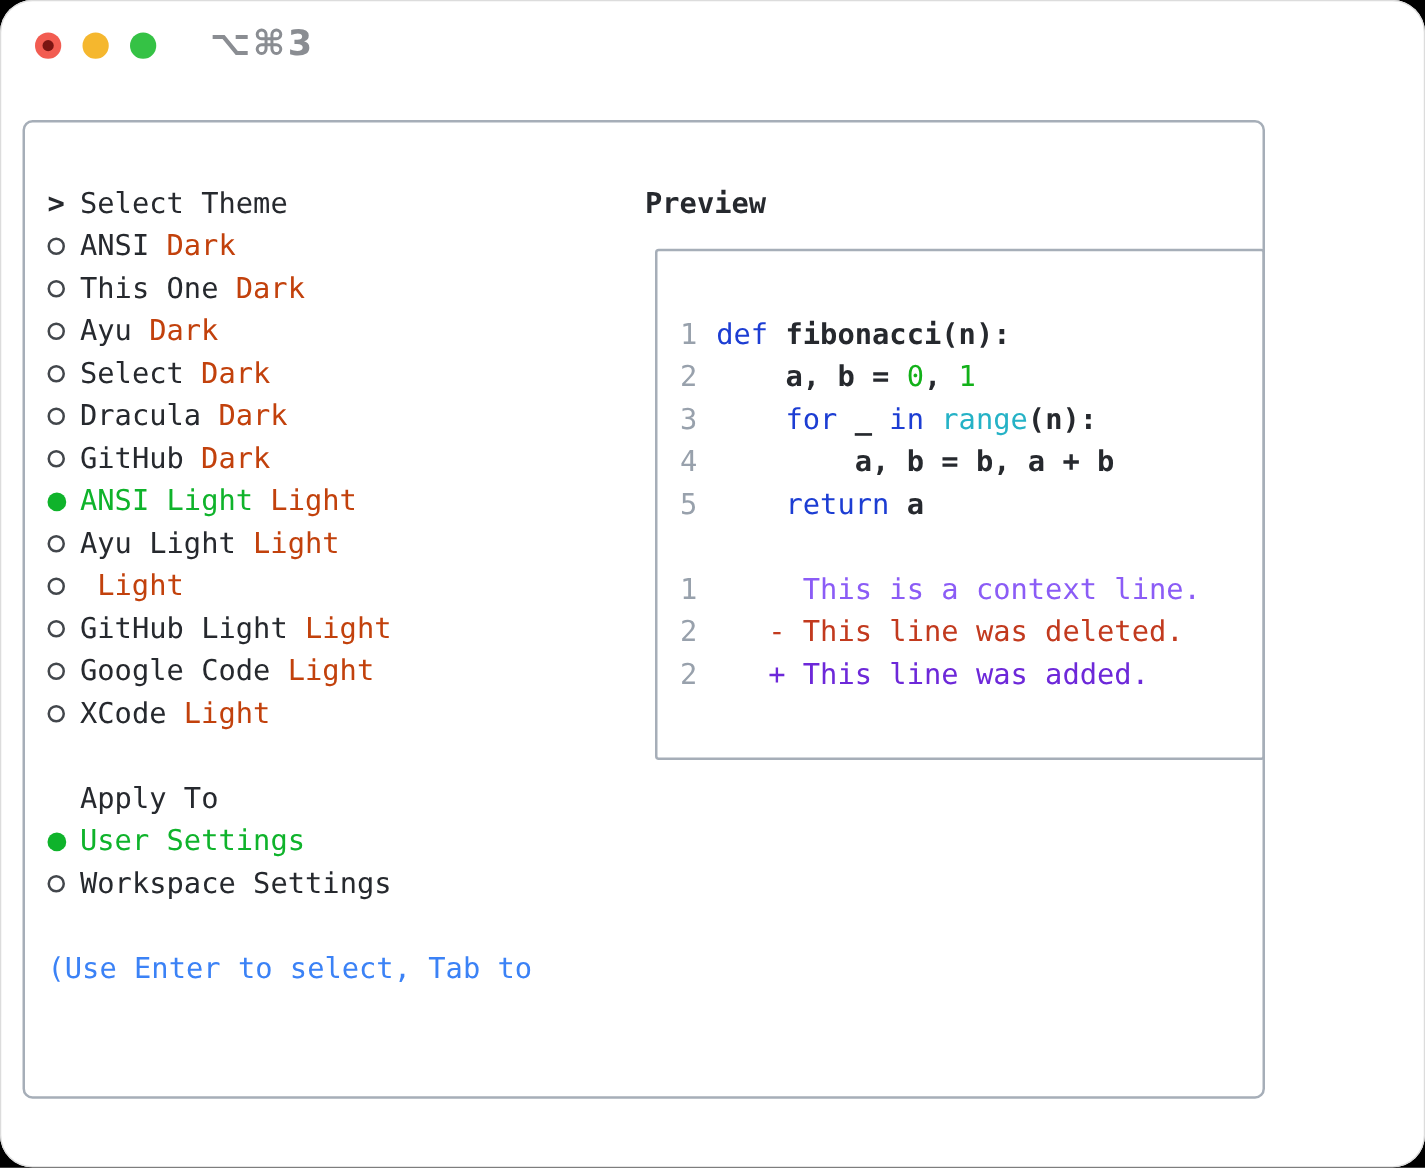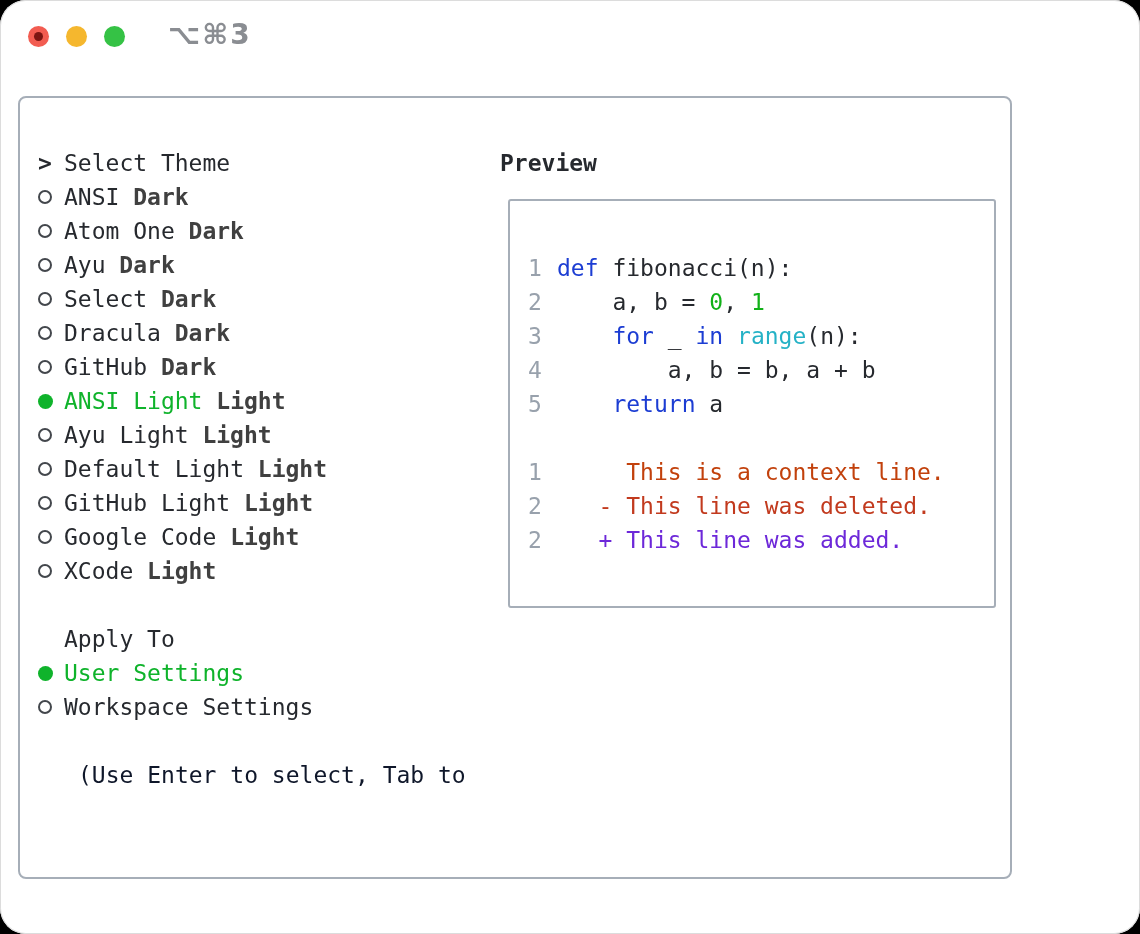--- a/index.html
+++ b/index.html
@@ -29,40 +29,40 @@
   
   .left{position:absolute;left:18px;top:48px;font-size:23px;line-height:34px;}
   .row{display:flex;align-items:center;height:34px;white-space:pre;}
   .marker{width:26px;flex:0 0 26px;display:flex;align-items:center;}
   .cursor{font-weight:700;color:#26292e;}
   .radio{width:14px;height:14px;border:2px solid #43474c;border-radius:50%;box-sizing:border-box;}
   .radio.sel{width:15px;height:15px;border:none;background:#0fb32b;}
   .hdr{font-weight:400;}
   .name{color:#26292e;}
   .row.selected .name{color:#0fb32b;}
-  .dim{color:#404040;font-weight:bold;}
+  .dim{color:#c2410c;}
   .variant{margin-left:13.8px;}
   .spacer{height:34px;}
-  .help{color:#0f172a;height:34px;line-height:34px;white-space:pre;margin-left:40px;}
-  
-  .right{position:absolute;left:480px;top:48px;}
+  .help{color:#3b82f6;height:34px;line-height:34px;white-space:pre;}
+  
+  .right{position:absolute;left:496px;top:48px;}
   .preview-title{font-size:23px;line-height:34px;font-weight:700;height:34px;}
   .preview-box{
     margin-left:8px;margin-top:19px;width:488px;height:409px;
     border:2px solid #a6aeb8;border-radius:3px;box-sizing:border-box;
     padding:50px 0 0 18px;overflow:hidden;
   }
   .pline{display:flex;height:34px;line-height:34px;font-size:23px;white-space:pre;}
   .lno{flex:0 0 14px;margin-right:15px;color:#98a1ac;}
   .code{white-space:pre;}
   .kw{color:#1c3dd3;}
   .num{color:#12b119;}
   .fn{color:#25b2c6;}
-  .plain{color:#26292e;}
-  .ctx{color:#c2410c;}
+  .plain{color:#26292e;font-weight:bold;}
+  .ctx{color:#8b5cf6;}
   .del{color:#c23a1e;text-align:center;}
   .add{color:#6d28d9;}
 </style>
 </head>
 <body>
 
 <div class="window">
 
   <button class="traffic tl-close">
       <span class="dot"></span>
@@ -80,21 +80,21 @@
         <span class="hdr">Select Theme</span>
       </div>
 
       <div class="row">
         <span class="marker"><span class="radio"></span></span>
         <span class="name">ANSI</span>
         <span class="dim variant">Dark</span>
       </div>
       <div class="row">
         <span class="marker"><span class="radio"></span></span>
-        <span class="name">Atom One</span>
+        <span class="name">This One</span>
         <span class="dim variant">Dark</span>
       </div>
       <div class="row">
         <span class="marker"><span class="radio"></span></span>
         <span class="name">Ayu</span>
         <span class="dim variant">Dark</span>
       </div>
       <div class="row">
         <span class="marker"><span class="radio"></span></span>
         <span class="name">Select</span>
@@ -115,21 +115,20 @@
         <span class="name">ANSI Light</span>
         <span class="dim variant">Light</span>
       </div>
       <div class="row">
         <span class="marker"><span class="radio"></span></span>
         <span class="name">Ayu Light</span>
         <span class="dim variant">Light</span>
       </div>
       <div class="row">
         <span class="marker"><span class="radio"></span></span>
-        <span class="name">Default Light</span>
         <span class="dim variant">Light</span>
       </div>
       <div class="row">
         <span class="marker"><span class="radio"></span></span>
         <span class="name">GitHub Light</span>
         <span class="dim variant">Light</span>
       </div>
       <div class="row">
         <span class="marker"><span class="radio"></span></span>
         <span class="name">Google Code</span>

